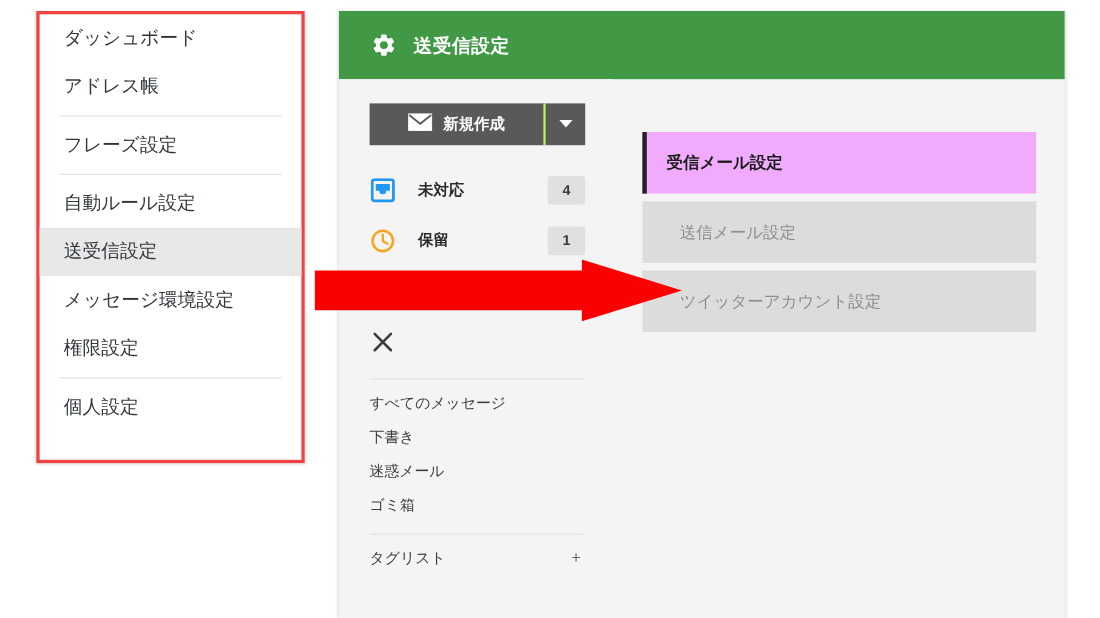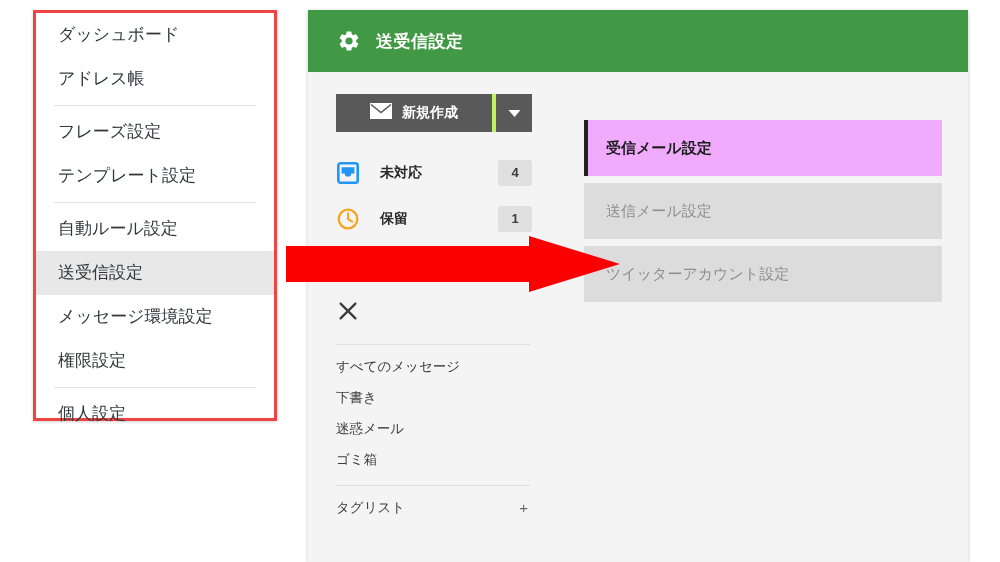--- a/index.html
+++ b/index.html
@@ -102,21 +102,21 @@
     height: 38px;
     background: #595959;
   }
   #compose-button-main {
     flex: 1;
     display: flex;
     align-items: center;
     justify-content: center;
     gap: 10px;
     cursor: pointer;
-    border-right: 4px solid #bef264;
+    border-right: 2px solid #bef264;
   }
   #compose-button-main .label {
     color: #ffffff;
     font-size: 14px;
     font-weight: bold;
   }
   #compose-button-caret {
     width: 36px;
     display: flex;
     align-items: center;
@@ -197,21 +197,21 @@
   
   #settings-tabs {
     flex: 1;
     padding: 48px 26px 0 26px;
     box-sizing: border-box;
   }
   .settings-tab {
     height: 56px;
     display: flex;
     align-items: center;
-    padding-left: 22px;
+    padding-left: 34px;
     box-sizing: border-box;
     margin-bottom: 7px;
     font-size: 15px;
     cursor: pointer;
     position: relative;
   }
   .settings-tab.inactive {
     background: #dcdcdc;
     color: #8e8e8e;
   }
@@ -246,23 +246,20 @@
       <span>アドレス帳</span>
     </div>
   </div>
 
   <div class="menu-divider"></div>
 
   <div class="menu-group">
     <div class="menu-item">
       <span>フレーズ設定</span>
     </div>
-    <div class="menu-item">
-      <span>テンプレート設定</span>
-    </div>
   </div>
 
   <div class="menu-divider"></div>
 
   <div class="menu-group">
     <div class="menu-item">
       <span>自動ルール設定</span>
     </div>
     <div class="menu-item selected">
       <span>送受信設定</span>

